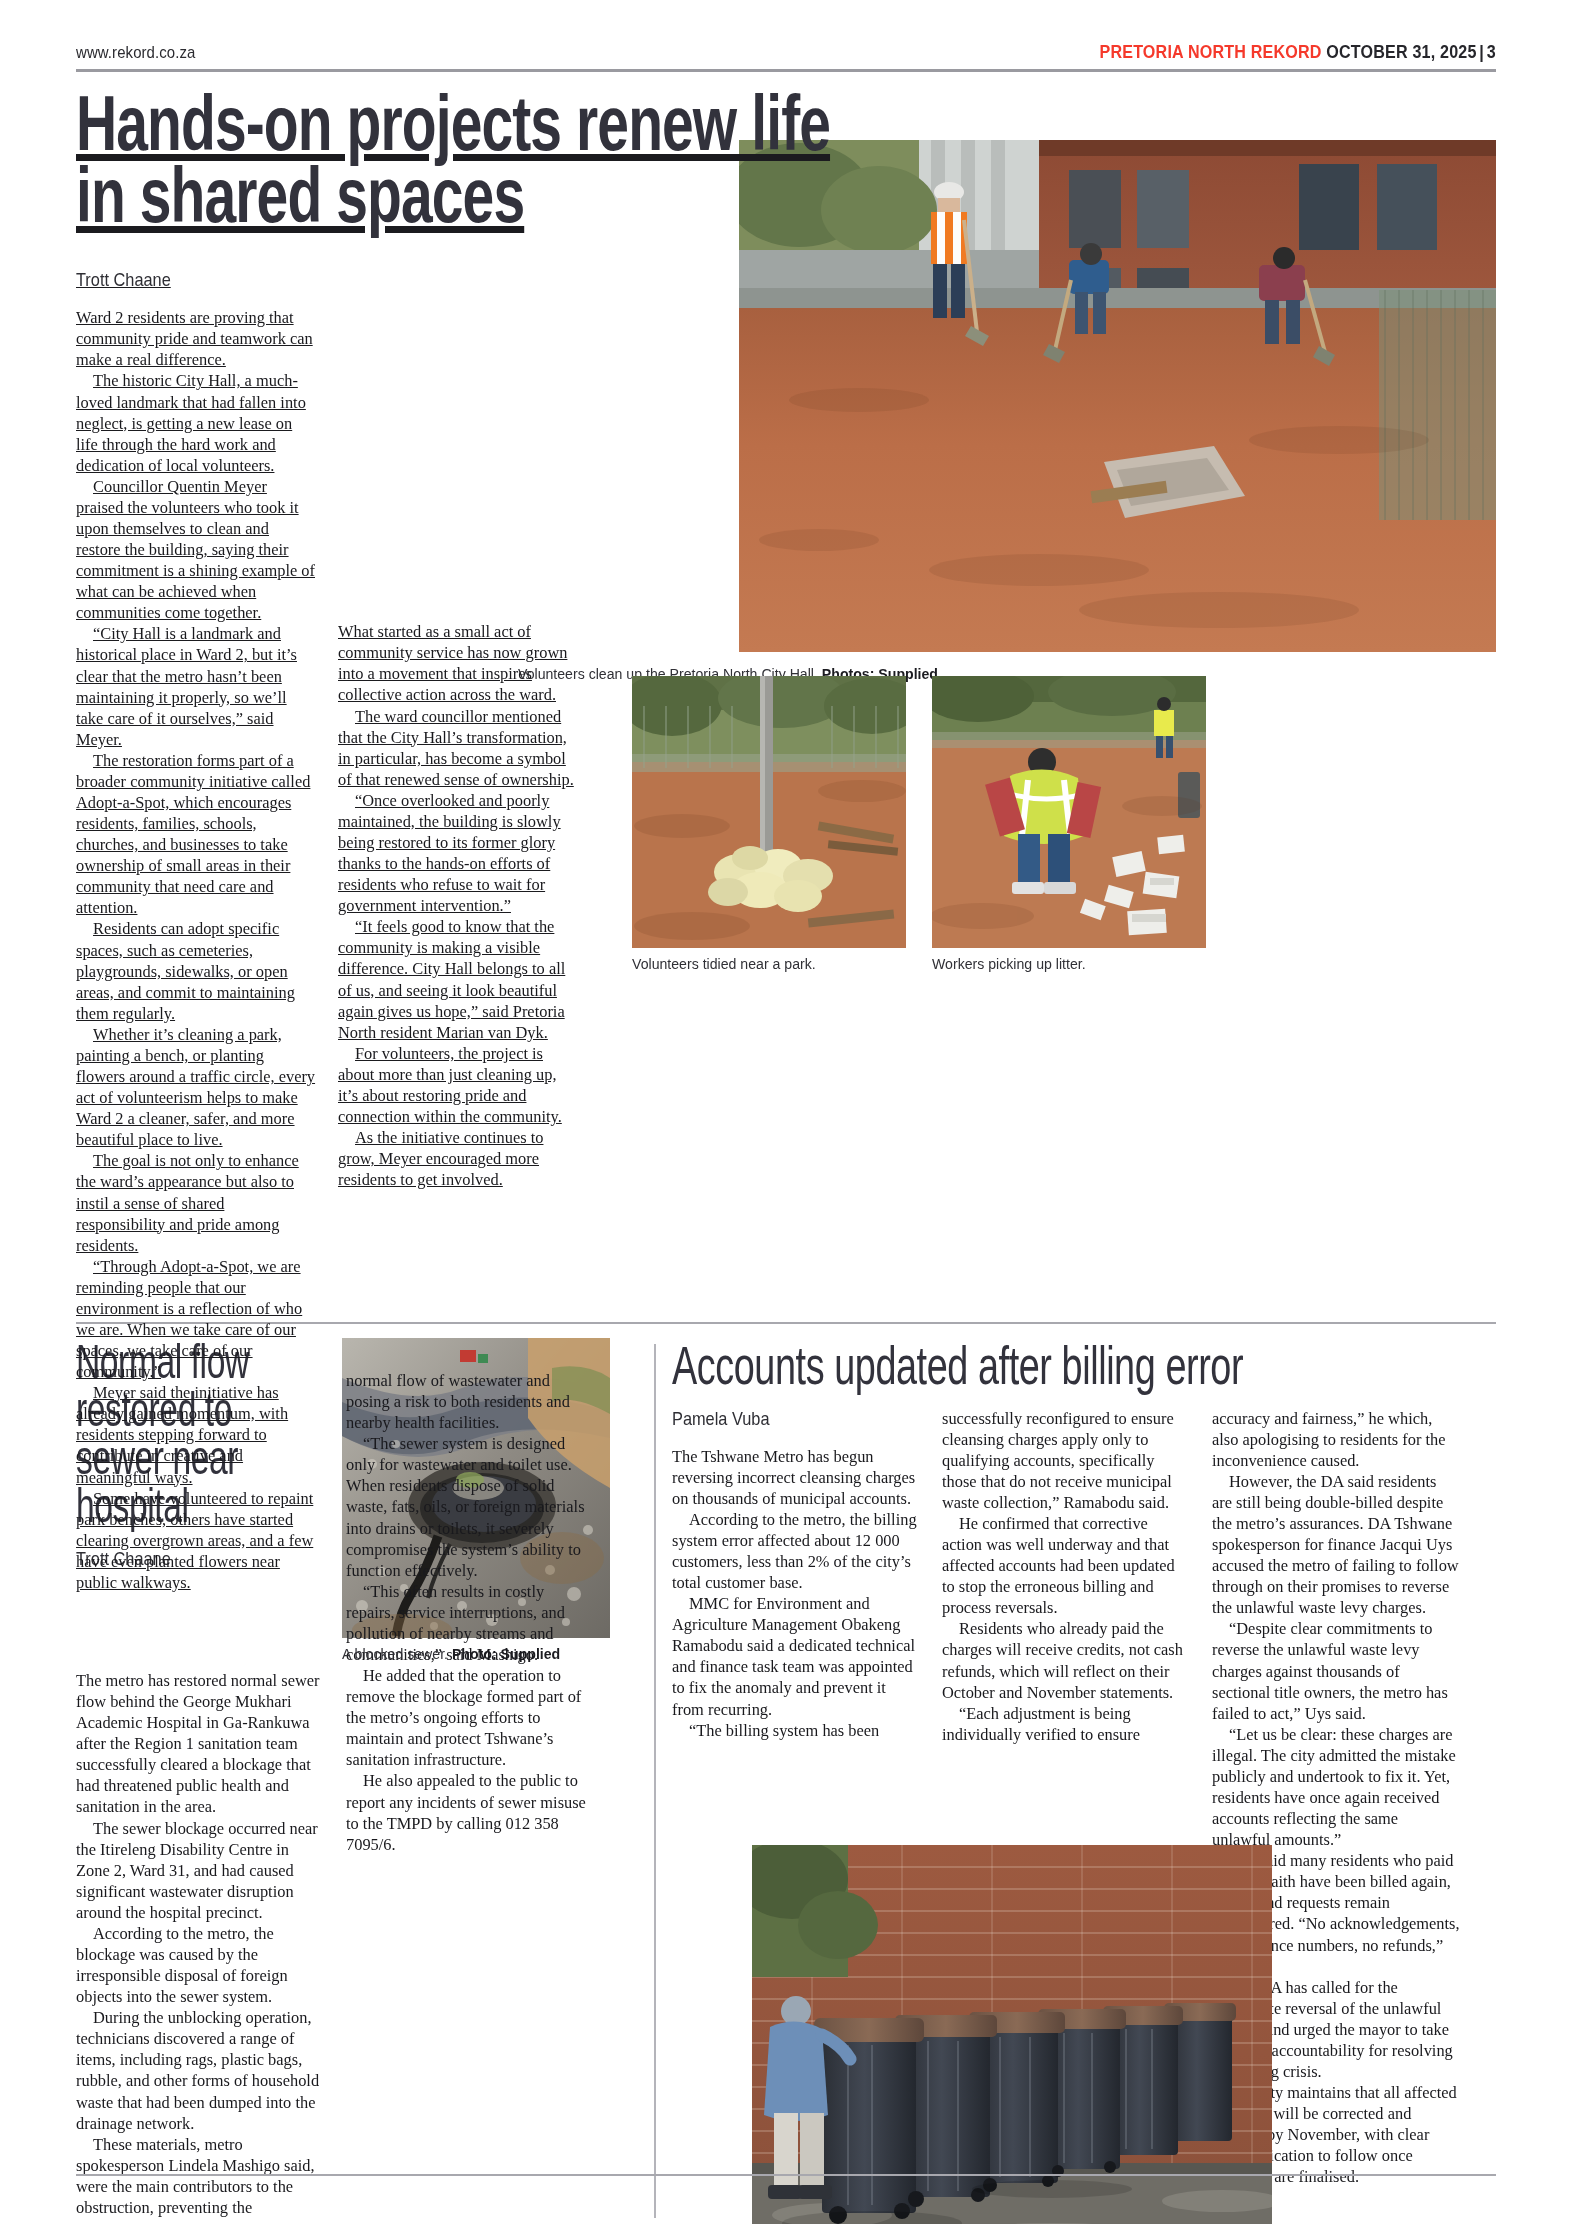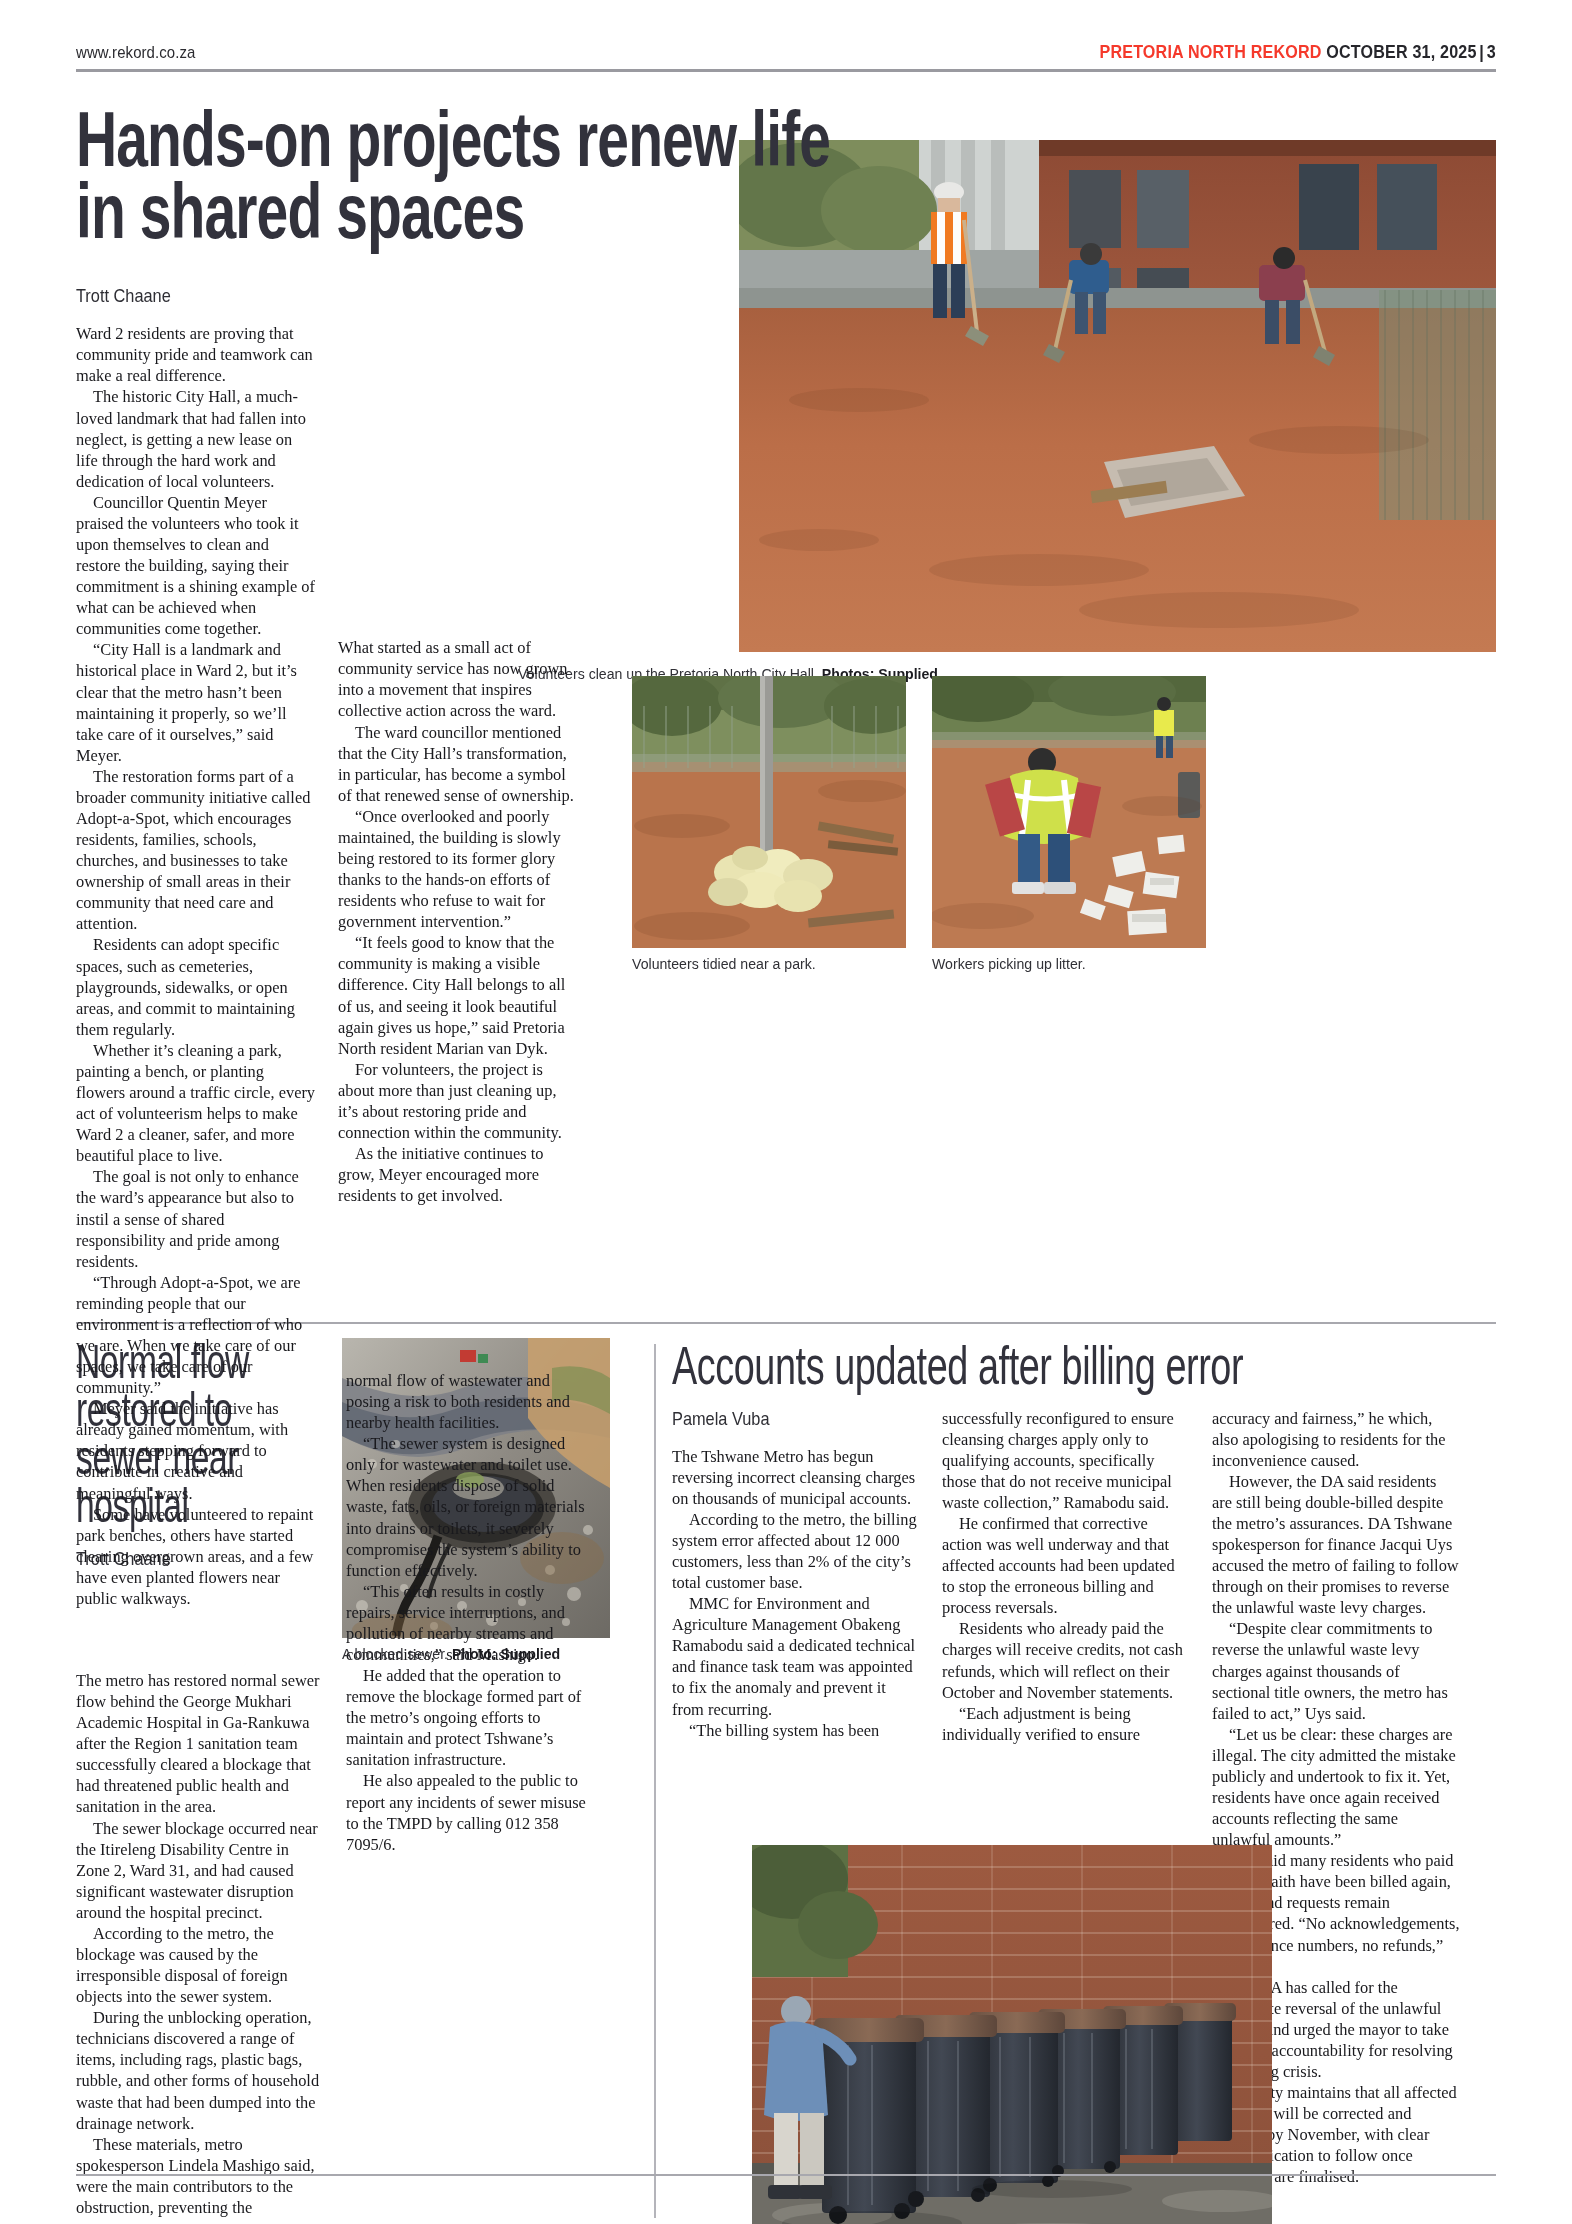--- a/index.html
+++ b/index.html
@@ -51,21 +51,21 @@
   .masthead-date { color: #26262b; }
   .masthead-sep { color: #26262b; padding: 0 3px; }
 
   .rule-thick {
     height: 3px;
     background: #9a9aa0;
     margin-bottom: 0;
   }
 
   
-  .story-top { position: relative; padding-top: 32px; }
+  .story-top { position: relative; padding-top: 16px; text-decoration: underline; }
 
   .headline-main {
     font-family: "Liberation Sans", sans-serif;
     font-weight: bold;
     font-size: 77px;
     line-height: 0.93;
     letter-spacing: -1.2px;
     color: #32323c;
     transform: scaleX(0.74);
     transform-origin: left top;

